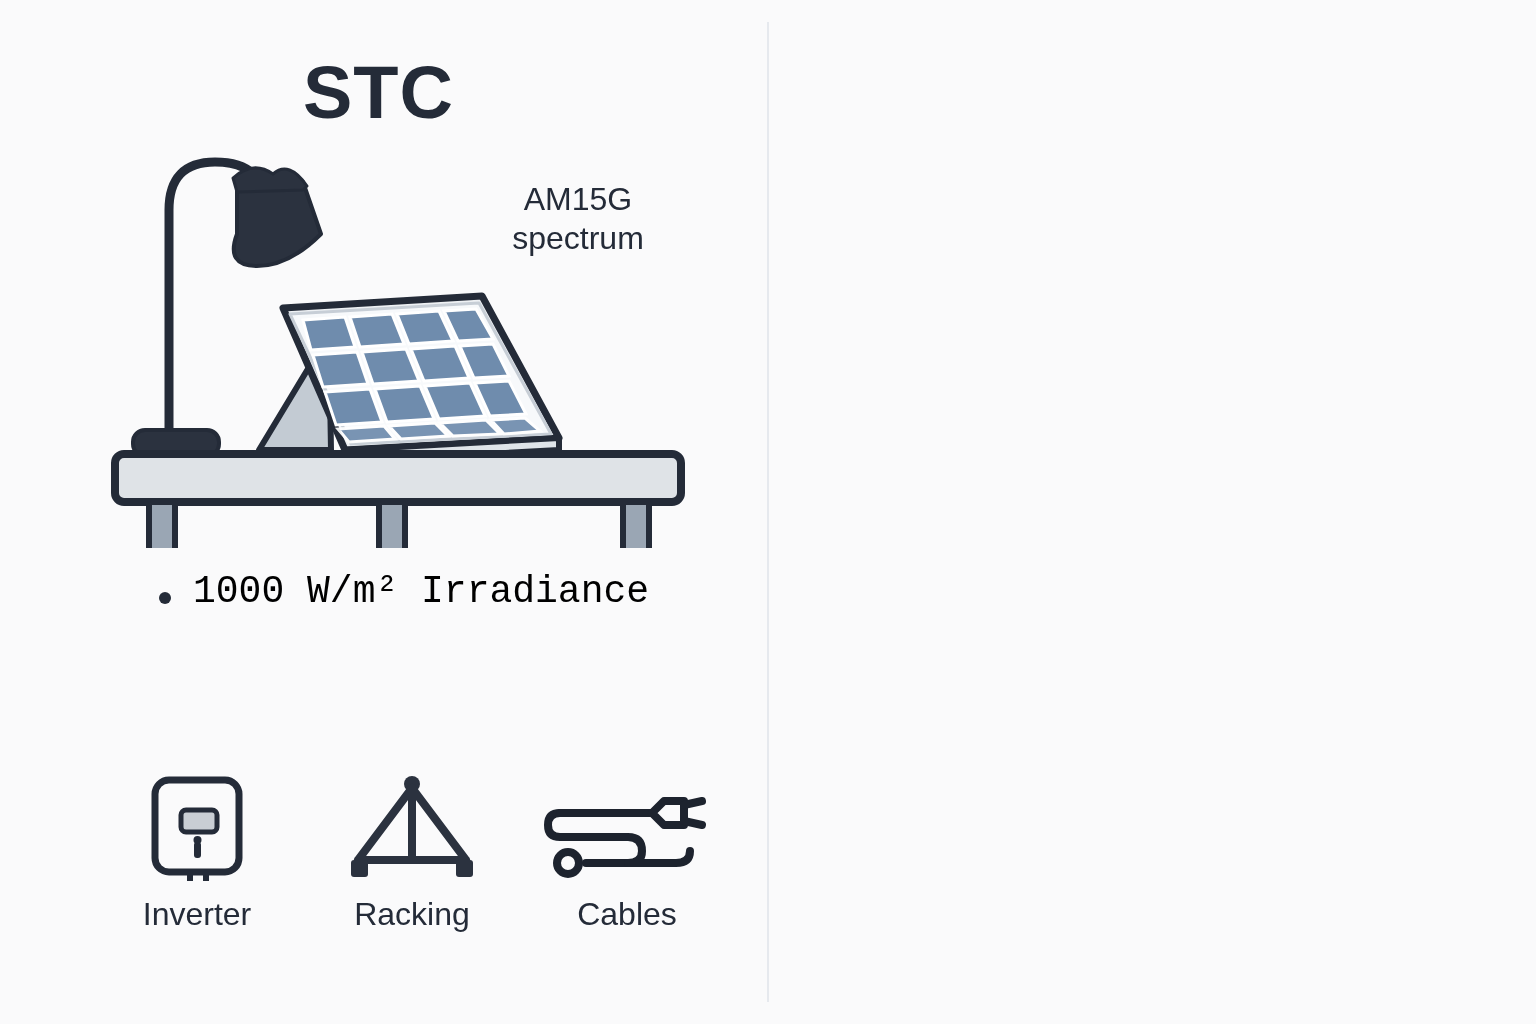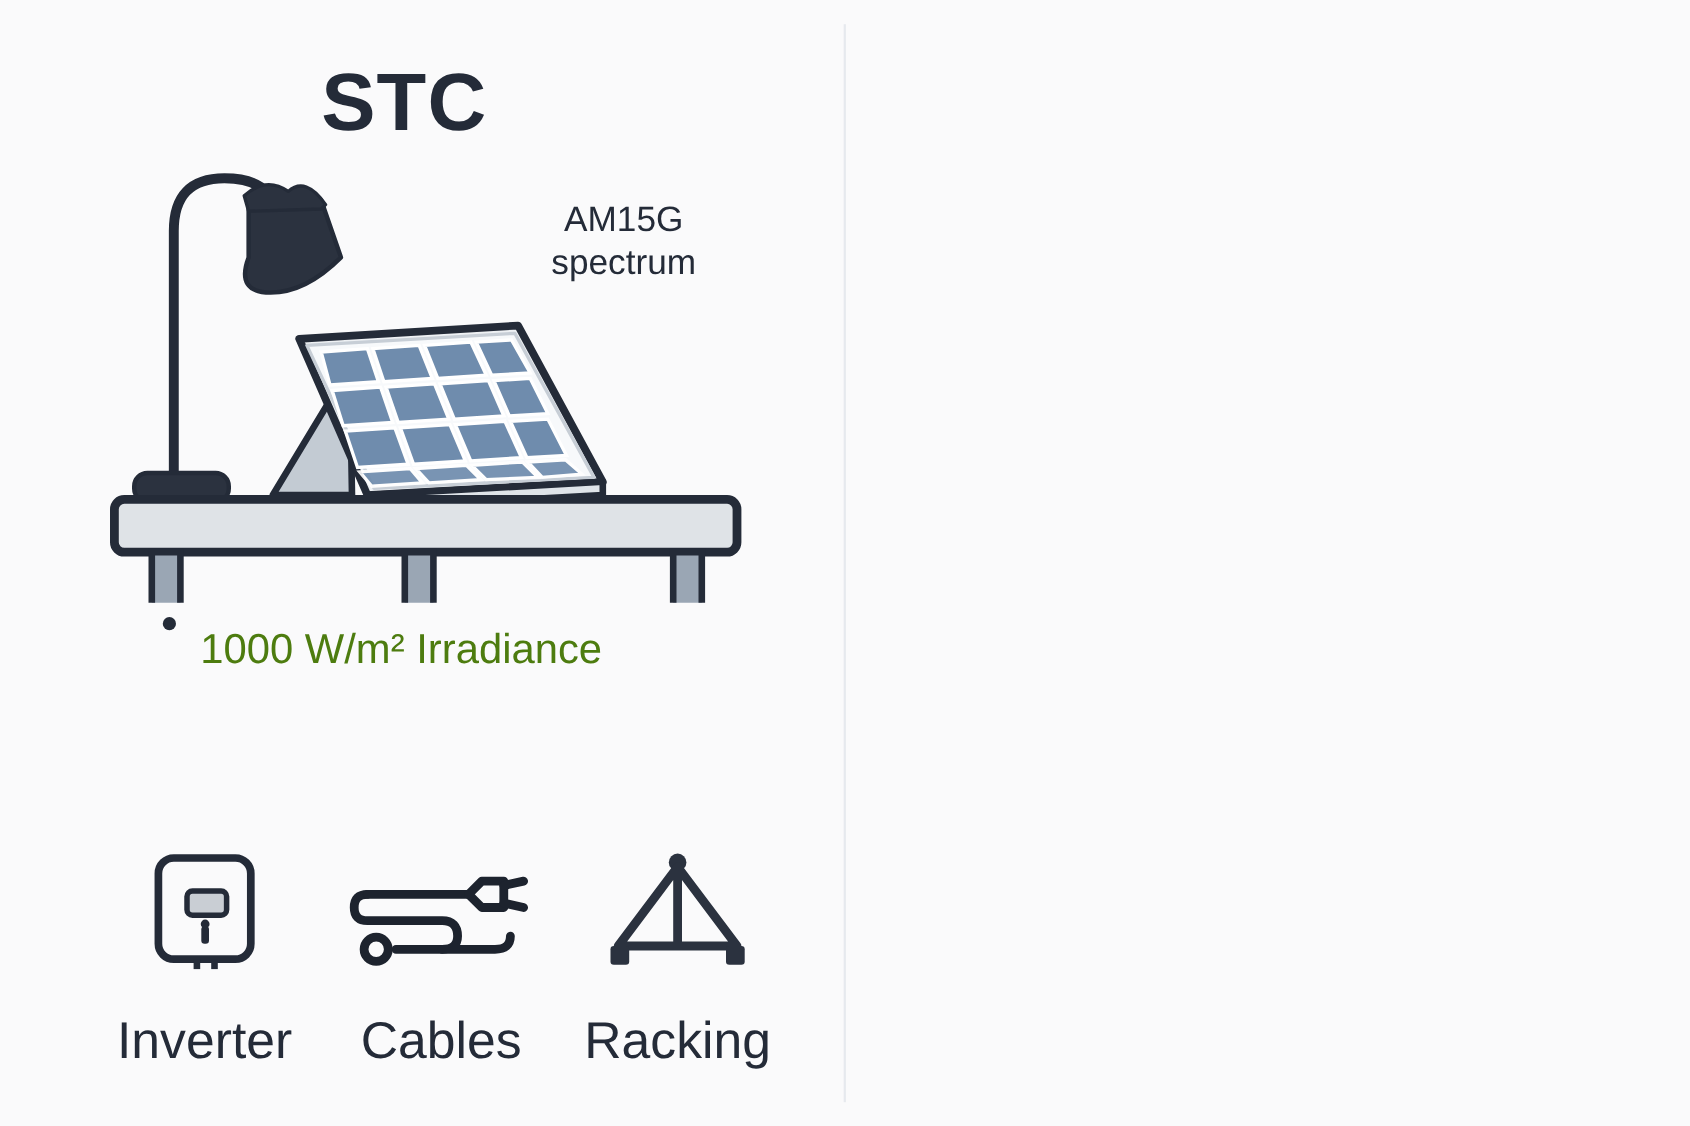--- a/index.html
+++ b/index.html
@@ -13,21 +13,21 @@
   }
   #canvas{position:relative;width:1536px;height:1024px;}
 
   .divider{
     position:absolute;left:767px;top:22px;
     width:2px;height:980px;
     background:#e6e9ee;
   }
 
   .panel{position:absolute;top:0;height:1024px;}
-  .panel-left{left:0;width:684px;padding-left:16px;}
+  .panel-left{left:11px;width:684px;padding-left:16px;}
   .panel-right{left:769px;width:767px;}
 
   .title{
     position:absolute;
     font-size:74px;font-weight:700;
     letter-spacing:1px;
     color:#242b38;
     line-height:1;
     white-space:nowrap;
   }
@@ -39,44 +39,45 @@
     color:#242b38;
     line-height:1.22;
     white-space:pre-line;
     text-align:center;
   }
   .annot-am15g{left:472px;top:180px;width:190px;}
 
   .bullets{position:absolute;}
   .bullets-left{left:148px;top:570px;}
   .bullet{
-    display:flex;align-items:flex-start;
+    display:flex;align-items:flex-end;
     font-size:38px;
-    color:#4d7c0f;
+    color:#000000;
     margin-bottom:30px;
     white-space:nowrap;
+    font-family:Liberation Mono, monospace;
   }
   .bullet .dot{
     width:12px;height:12px;border-radius:50%;
     background:#242b38;
     margin-right:22px;
     flex:none;
     position:relative;top:-9px;
   }
 
   .icon-row{position:absolute;display:flex;}
   .icon-row-left{left:96px;top:768px;width:610px;justify-content:space-between;}
   .icon-item{
     display:flex;flex-direction:column;align-items:center;
     width:180px;
   }
   .icon-glyph{height:120px;display:flex;align-items:center;justify-content:center;}
   .icon-label{
-    margin-top:30px;
-    font-size:47px;
+    margin-top:8px;
+    font-size:32px;
     color:#242b38;
     white-space:nowrap;
   }
   .illus{position:absolute;}
   .illus-stc{left:96px;top:148px;}
 </style>
 </head>
 <body>
 
 <div id="canvas">
@@ -154,43 +155,43 @@
             <circle cx="60.5" cy="72" r="4" fill="#242b38"></circle>
             <rect x="50" y="104" width="6" height="9" fill="#242b38"></rect>
             <rect x="66" y="104" width="6" height="9" fill="#242b38"></rect>
           </svg>
         </div>
         <div class="icon-label">Inverter</div>
       </div>
 
       <div class="icon-item">
         <div class="icon-glyph">
+          <svg width="140" height="120" viewBox="0 0 140 120">
+            <circle cx="70" cy="16" r="8" fill="#2b323f"></circle>
+            <path d="M70 20 L16 92 M70 20 L124 92 M16 92 L124 92 M70 20 L70 92" stroke="#2b323f" stroke-width="8" stroke-linecap="round" fill="none"></path>
+            <rect x="9" y="92" width="17" height="17" rx="3" fill="#2b323f"></rect>
+            <rect x="114" y="92" width="17" height="17" rx="3" fill="#2b323f"></rect>
+          </svg>
+        </div>
+        <div class="icon-label">Racking</div>
+      </div>
+
+      <div class="icon-item">
+        <div class="icon-glyph">
           <svg width="170" height="110" viewBox="0 0 170 110">
             <path d="M18 40 Q6 40 6 52 Q6 64 18 64 L86 64 Q100 64 100 78 Q100 90 86 90 L44 90" fill="none" stroke="#1d232e" stroke-width="8" stroke-linecap="round"></path>
             <path d="M18 40 L110 40" fill="none" stroke="#1d232e" stroke-width="8" stroke-linecap="round"></path>
             <circle cx="26" cy="90" r="11" fill="none" stroke="#1d232e" stroke-width="8"></circle>
             <path d="M86 90 L134 90 Q148 90 148 78" fill="none" stroke="#1d232e" stroke-width="8" stroke-linecap="round"></path>
             <path d="M110 40 L122 28 L142 28 L142 52 L122 52 Z" fill="none" stroke="#1d232e" stroke-width="8" stroke-linejoin="round"></path>
             <path d="M142 32 L160 28 M142 48 L160 52" fill="none" stroke="#1d232e" stroke-width="8" stroke-linecap="round"></path>
           </svg>
         </div>
         <div class="icon-label">Cables</div>
       </div>
-
-      <div class="icon-item">
-        <div class="icon-glyph">
-          <svg width="140" height="120" viewBox="0 0 140 120">
-            <circle cx="70" cy="16" r="8" fill="#2b323f"></circle>
-            <path d="M70 20 L16 92 M70 20 L124 92 M16 92 L124 92 M70 20 L70 92" stroke="#2b323f" stroke-width="8" stroke-linecap="round" fill="none"></path>
-            <rect x="9" y="92" width="17" height="17" rx="3" fill="#2b323f"></rect>
-            <rect x="114" y="92" width="17" height="17" rx="3" fill="#2b323f"></rect>
-          </svg>
-        </div>
-        <div class="icon-label">Racking</div>
-      </div>
     </div>
   </div>
 
   <div class="panel panel-right">
 
     
 
     
 
     

